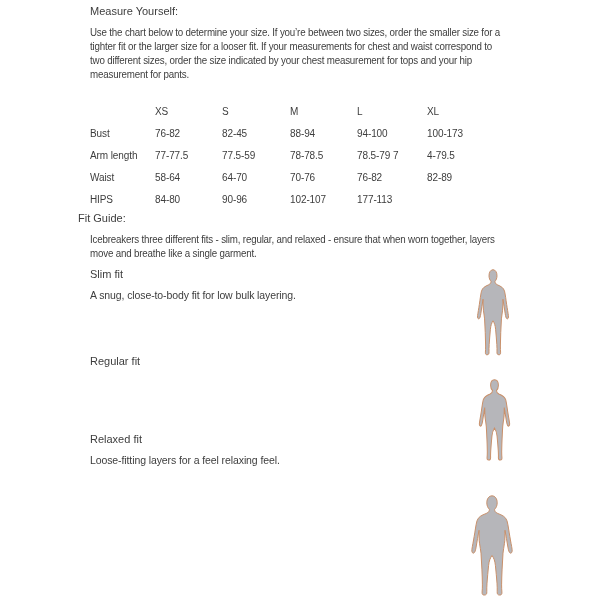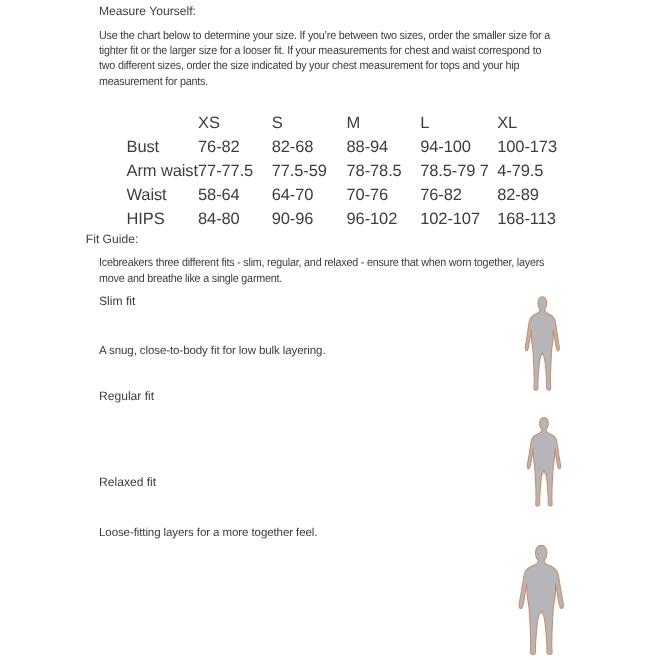--- a/index.html
+++ b/index.html
@@ -12,29 +12,28 @@
     font-size:11px; line-height:13px; white-space:nowrap;
   }
   .para {
     font-size:10.5px; line-height:14px; white-space:nowrap;
     letter-spacing:-0.2px;
     transform:scaleX(0.93); transform-origin:left top;
   }
   .para .pline { height:14px; }
 
   .desc {
-    font-size:10.5px; line-height:13px; white-space:nowrap; letter-spacing:-0.1px;margin-top:24px;
+    font-size:10.5px; line-height:13px; white-space:nowrap; letter-spacing:-0.1px;
   }
 
   .size-table {
     display:grid;
     grid-template-columns:65px 67px 68px 67px 70px 85px;
     grid-auto-rows:22px;
-    font-size:15px;
-    margin-left:25px;
+    font-size:10px;
   }
   .size-table .cell {
     line-height:22px; white-space:nowrap; letter-spacing:-0.1px;
   }
 
   .figure { position:absolute; display:block; }
   .figure path, #person-shape {
     fill:#b6b6ba;
     stroke:#c9906a;
     stroke-width:1;
@@ -82,45 +81,44 @@
   <div class="abs size-table" style="left:90px;top:101px">
     <div class="cell"></div>
     <div class="cell">XS</div>
     <div class="cell">S</div>
     <div class="cell">M</div>
     <div class="cell">L</div>
     <div class="cell">XL</div>
 
     <div class="cell">Bust</div>
     <div class="cell">76-82</div>
-    <div class="cell">82-68</div>
+    <div class="cell">82-45</div>
     <div class="cell">88-94</div>
     <div class="cell">94-100</div>
     <div class="cell">100-173</div>
 
-    <div class="cell">Arm waist</div>
+    <div class="cell">Arm length</div>
     <div class="cell">77-77.5</div>
     <div class="cell">77.5-59</div>
     <div class="cell">78-78.5</div>
     <div class="cell">78.5-79 7</div>
     <div class="cell">4-79.5</div>
 
     <div class="cell">Waist</div>
     <div class="cell">58-64</div>
     <div class="cell">64-70</div>
     <div class="cell">70-76</div>
     <div class="cell">76-82</div>
     <div class="cell">82-89</div>
 
     <div class="cell">HIPS</div>
     <div class="cell">84-80</div>
     <div class="cell">90-96</div>
-    <div class="cell">96-102</div>
     <div class="cell">102-107</div>
-    <div class="cell">168-113</div>
+    <div class="cell">177-113</div>
   </div>
 
   <div class="abs heading" style="left:78px;top:212px">Fit Guide:</div>
 
   <div class="abs para" style="left:90px;top:232px">
     <div class="pline">Icebreakers three different fits - slim, regular, and relaxed - ensure that when worn together, layers</div>
     <div class="pline">move and breathe like a single garment.</div>
   </div>
 
   <div class="abs heading" style="left:90px;top:268px">Slim fit</div>
@@ -128,18 +126,18 @@
   <svg class="figure" style="left:470px;top:269px;width:46px;height:90px" viewBox="0 0 60 100" preserveAspectRatio="none">
     <use href="#person-shape" xlink:href="#person-shape"></use>
   </svg>
 
   <div class="abs heading" style="left:90px;top:355px">Regular fit</div>
   <svg class="figure" style="left:472px;top:379px;width:45px;height:85px" viewBox="0 0 60 100" preserveAspectRatio="none">
     <use href="#person-shape" xlink:href="#person-shape"></use>
   </svg>
 
   <div class="abs heading" style="left:90px;top:433px">Relaxed fit</div>
-  <div class="abs desc" style="left:90px;top:454px">Loose-fitting layers for a more together feel.</div>
+  <div class="abs desc" style="left:90px;top:454px">Loose-fitting layers for a feel relaxing feel.</div>
   <svg class="figure" style="left:462px;top:495px;width:60px;height:105px" viewBox="0 0 60 100" preserveAspectRatio="none">
     <use href="#person-shape" xlink:href="#person-shape"></use>
   </svg>
 
 </div>
 
 </body></html>

